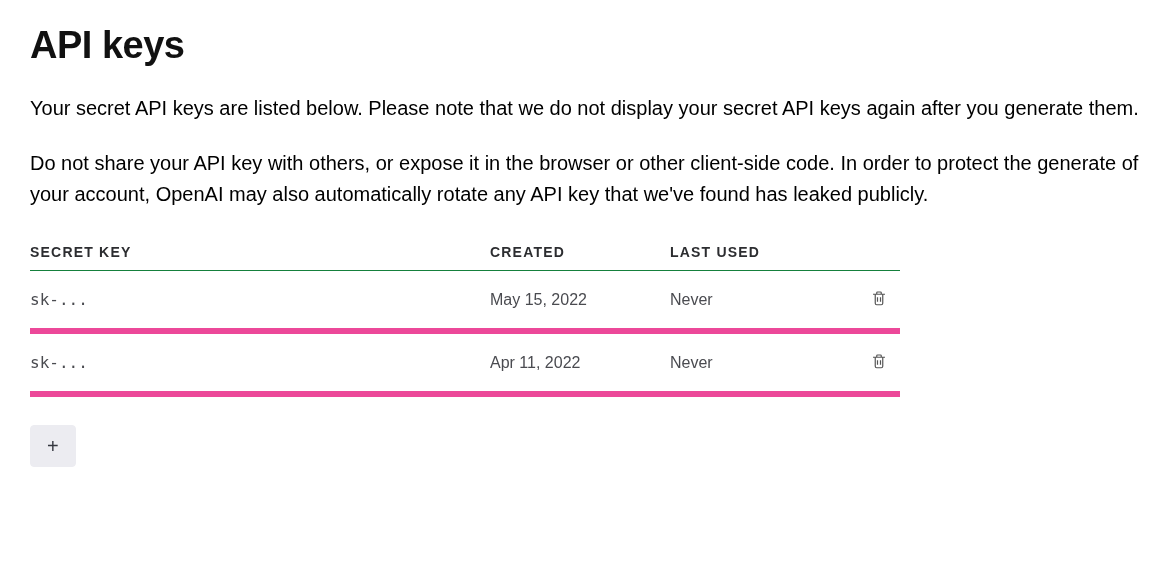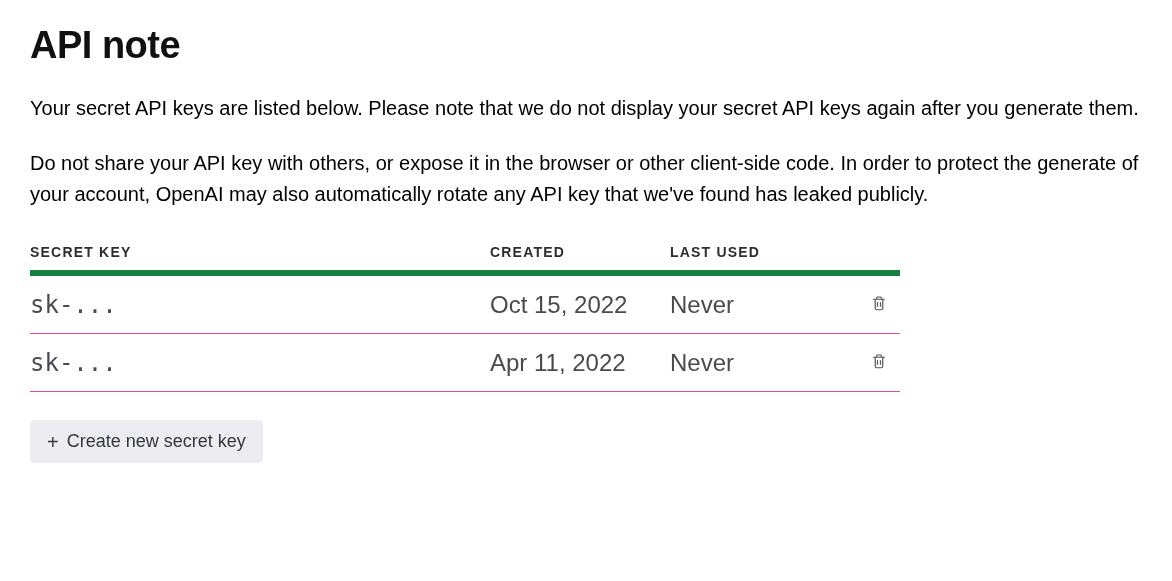--- a/index.html
+++ b/index.html
@@ -34,27 +34,27 @@
       margin-top: 18px;
     }
     .keys-table th {
       text-align: left;
       font-size: 14px;
       font-weight: 600;
       letter-spacing: 1.2px;
       text-transform: uppercase;
       color: #2c2d30;
       padding: 10px 8px 10px 0;
-      border-bottom: 6px solid #15803d;
+      border-bottom: 1px solid #15803d;
     }
     .keys-table td {
-      font-size: 24px;
+      font-size: 16px;
       color: #4a4b50;
       padding: 14px 8px 14px 0;
-      border-bottom: 1px solid #ec4899;
+      border-bottom: 6px solid #ec4899;
       vertical-align: middle;
     }
     .col-secret { width: 460px; }
     .col-created { width: 180px; }
     .col-lastused { width: 170px; }
     .col-actions { width: 60px; text-align: right; }
     .secret-key {
       font-family: ui-monospace, SFMono-Regular, "SF Mono", Menlo, Consolas, monospace;
       font-size: 17px;
       color: #58595f;
@@ -93,39 +93,39 @@
       font-size: 20px;
       line-height: 1;
       font-weight: 400;
     }
   </style>
 </head>
 <body>
 
 
 
-<h1 class="page-title">API note</h1>
+<h1 class="page-title">API keys</h1>
 
 <p class="description">Your secret API keys are listed below. Please note that we do not display your secret API keys again after you generate them.</p>
 
 <p class="description">Do not share your API key with others, or expose it in the browser or other client-side code. In order to protect the generate of your account, OpenAI may also automatically rotate any API key that we've found has leaked publicly.</p>
 
 <table class="keys-table">
   <thead>
     <tr>
       <th class="col-secret">SECRET KEY</th>
       <th class="col-created">CREATED</th>
       <th class="col-lastused">LAST USED</th>
       <th class="col-actions"></th>
     </tr>
   </thead>
   <tbody>
     <tr>
       <td class="secret-key">sk-...</td>
-      <td>Oct 15, 2022</td>
+      <td>May 15, 2022</td>
       <td>Never</td>
       <td class="col-actions">
         <button class="trash-btn">
           <span>
             <svg viewBox="0 0 24 24">
                 <path d="M4 7h16M9 7V5a1 1 0 0 1 1-1h4a1 1 0 0 1 1 1v2m2 0v12a2 2 0 0 1-2 2H9a2 2 0 0 1-2-2V7h10zM10 11v6M14 11v6"></path>
               </svg>
           </span>
         </button>
       </td>
@@ -142,17 +142,16 @@
               </svg>
           </span>
         </button>
       </td>
     </tr>
   </tbody>
 </table>
 
 <button class="create-btn">
   <span class="plus-icon">+</span>
-  <span>Create new secret key</span>
 </button>
 
 
 
 
 </body></html>

